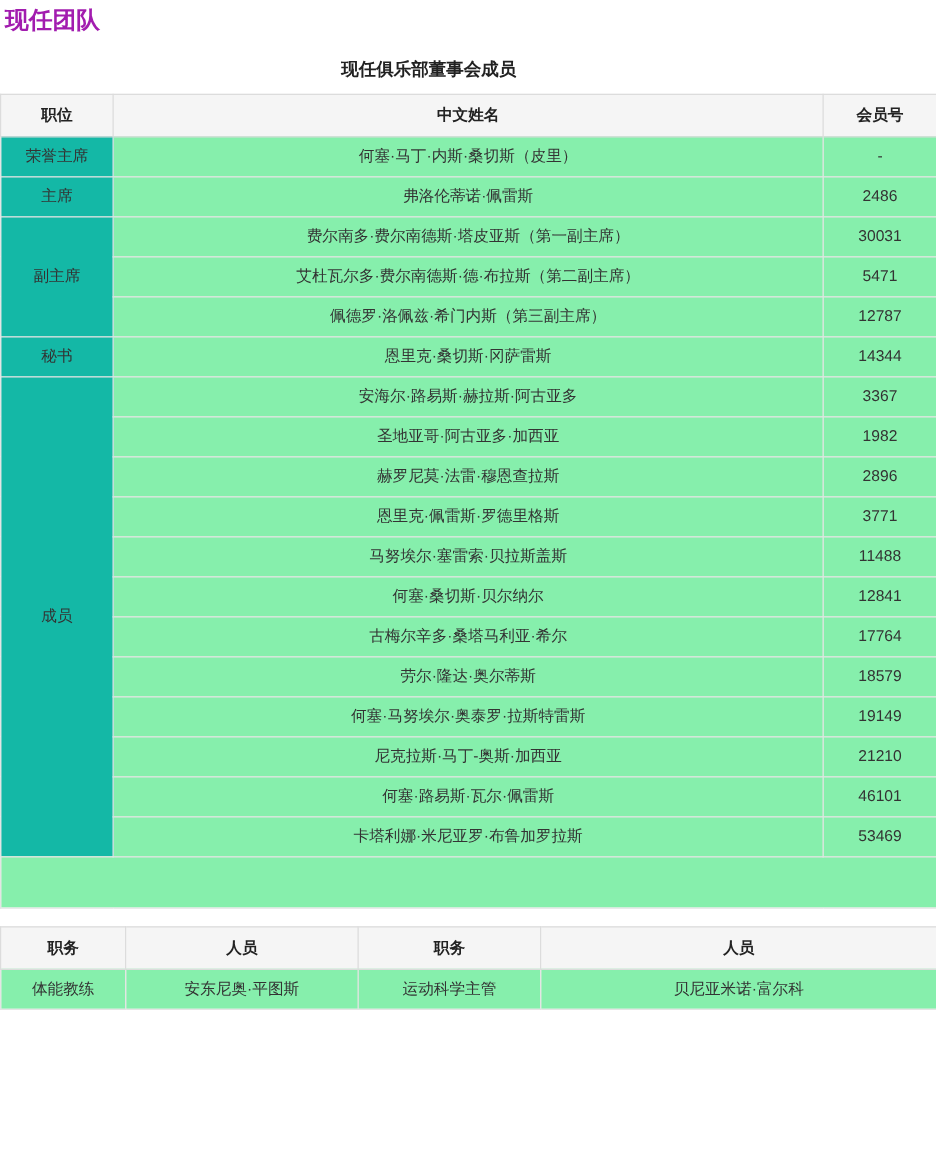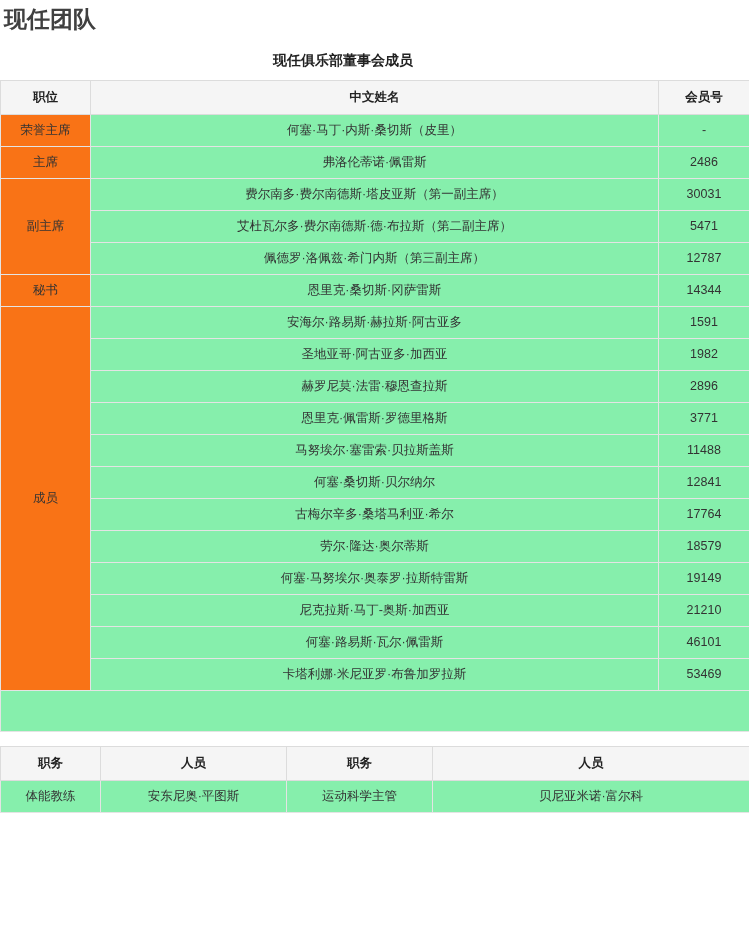--- a/index.html
+++ b/index.html
@@ -12,23 +12,23 @@
     min-height: 928px;
     font-family: "Liberation Sans", sans-serif;
     color: #222222;
     -webkit-font-smoothing: antialiased;
   }
   .page {
     width: 749px;
     position: relative;
   }
   .page-title {
-    font-size: 23px;
+    font-size: 19px;
     font-weight: bold;
-    color: #404040;
+    color: #a21caf;
     padding: 6px 4px 8px 4px;
     line-height: 1.2;
   }
   .section {
     width: 686px;
   }
   .section-title {
     text-align: center;
     font-size: 14px;
     font-weight: bold;
@@ -52,21 +52,21 @@
   }
   table.board td, table.staff td {
     border: 1px solid #e4e4e4;
     text-align: center;
     padding: 7px 4px;
     color: #333333;
     vertical-align: middle;
     background: #86efac;
   }
   table.board td.role {
-    background: #f97316;
+    background: #14b8a6;
     text-align: center;
   }
   .spacer-row td {
     height: 26px;
     border-left: 1px solid #e4e4e4;
     border-right: 1px solid #e4e4e4;
     border-top: 1px solid #e4e4e4;
     border-bottom: 1px solid #e4e4e4;
     background: #ffffff;
   }
@@ -121,21 +121,21 @@
           <td>12787</td>
         </tr>
         <tr>
           <td class="role" rowspan="1">秘书</td>
           <td>恩里克·桑切斯·冈萨雷斯</td>
           <td>14344</td>
         </tr>
         <tr>
           <td class="role" rowspan="12">成员</td>
           <td>安海尔·路易斯·赫拉斯·阿古亚多</td>
-          <td>1591</td>
+          <td>3367</td>
         </tr>
         <tr>
           <td>圣地亚哥·阿古亚多·加西亚</td>
           <td>1982</td>
         </tr>
         <tr>
           <td>赫罗尼莫·法雷·穆恩查拉斯</td>
           <td>2896</td>
         </tr>
         <tr>

